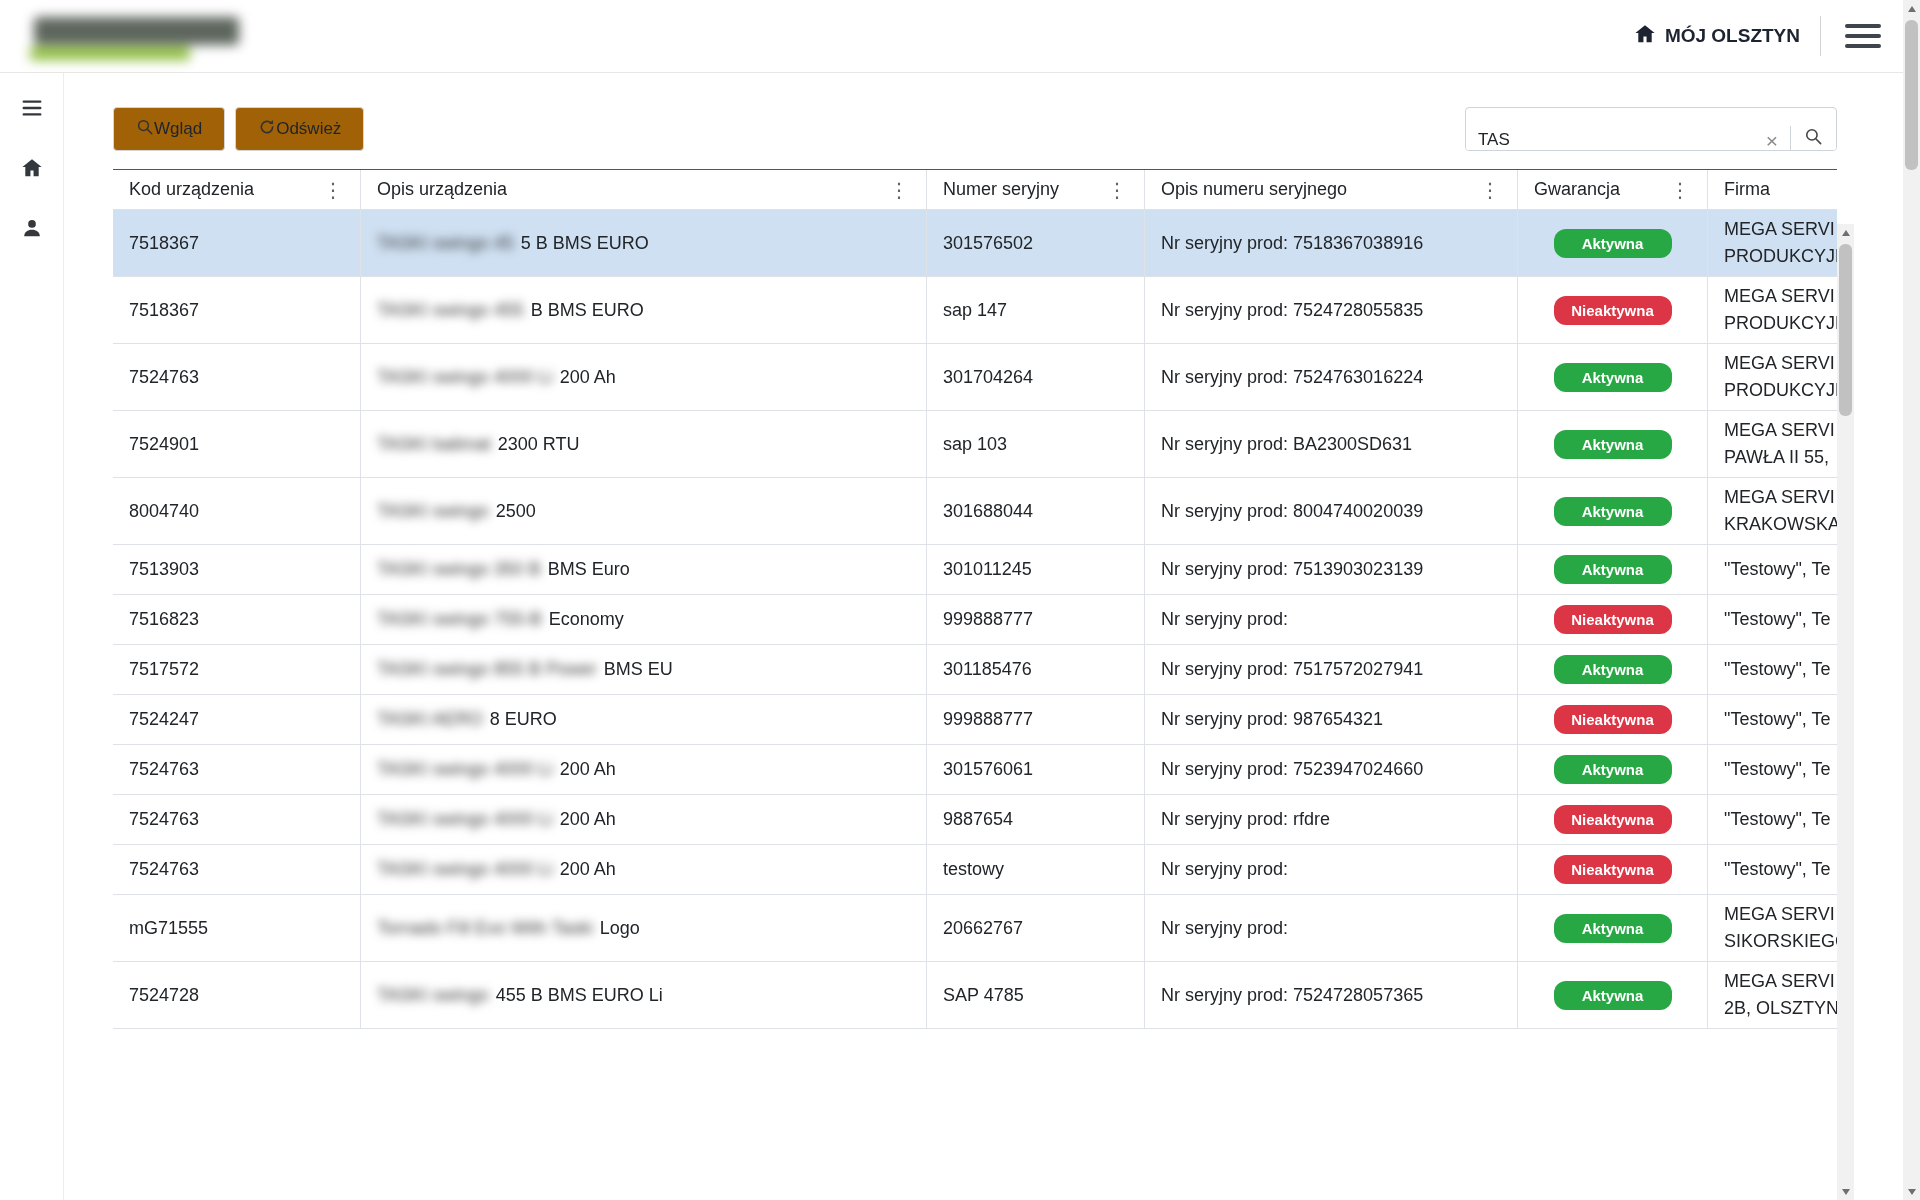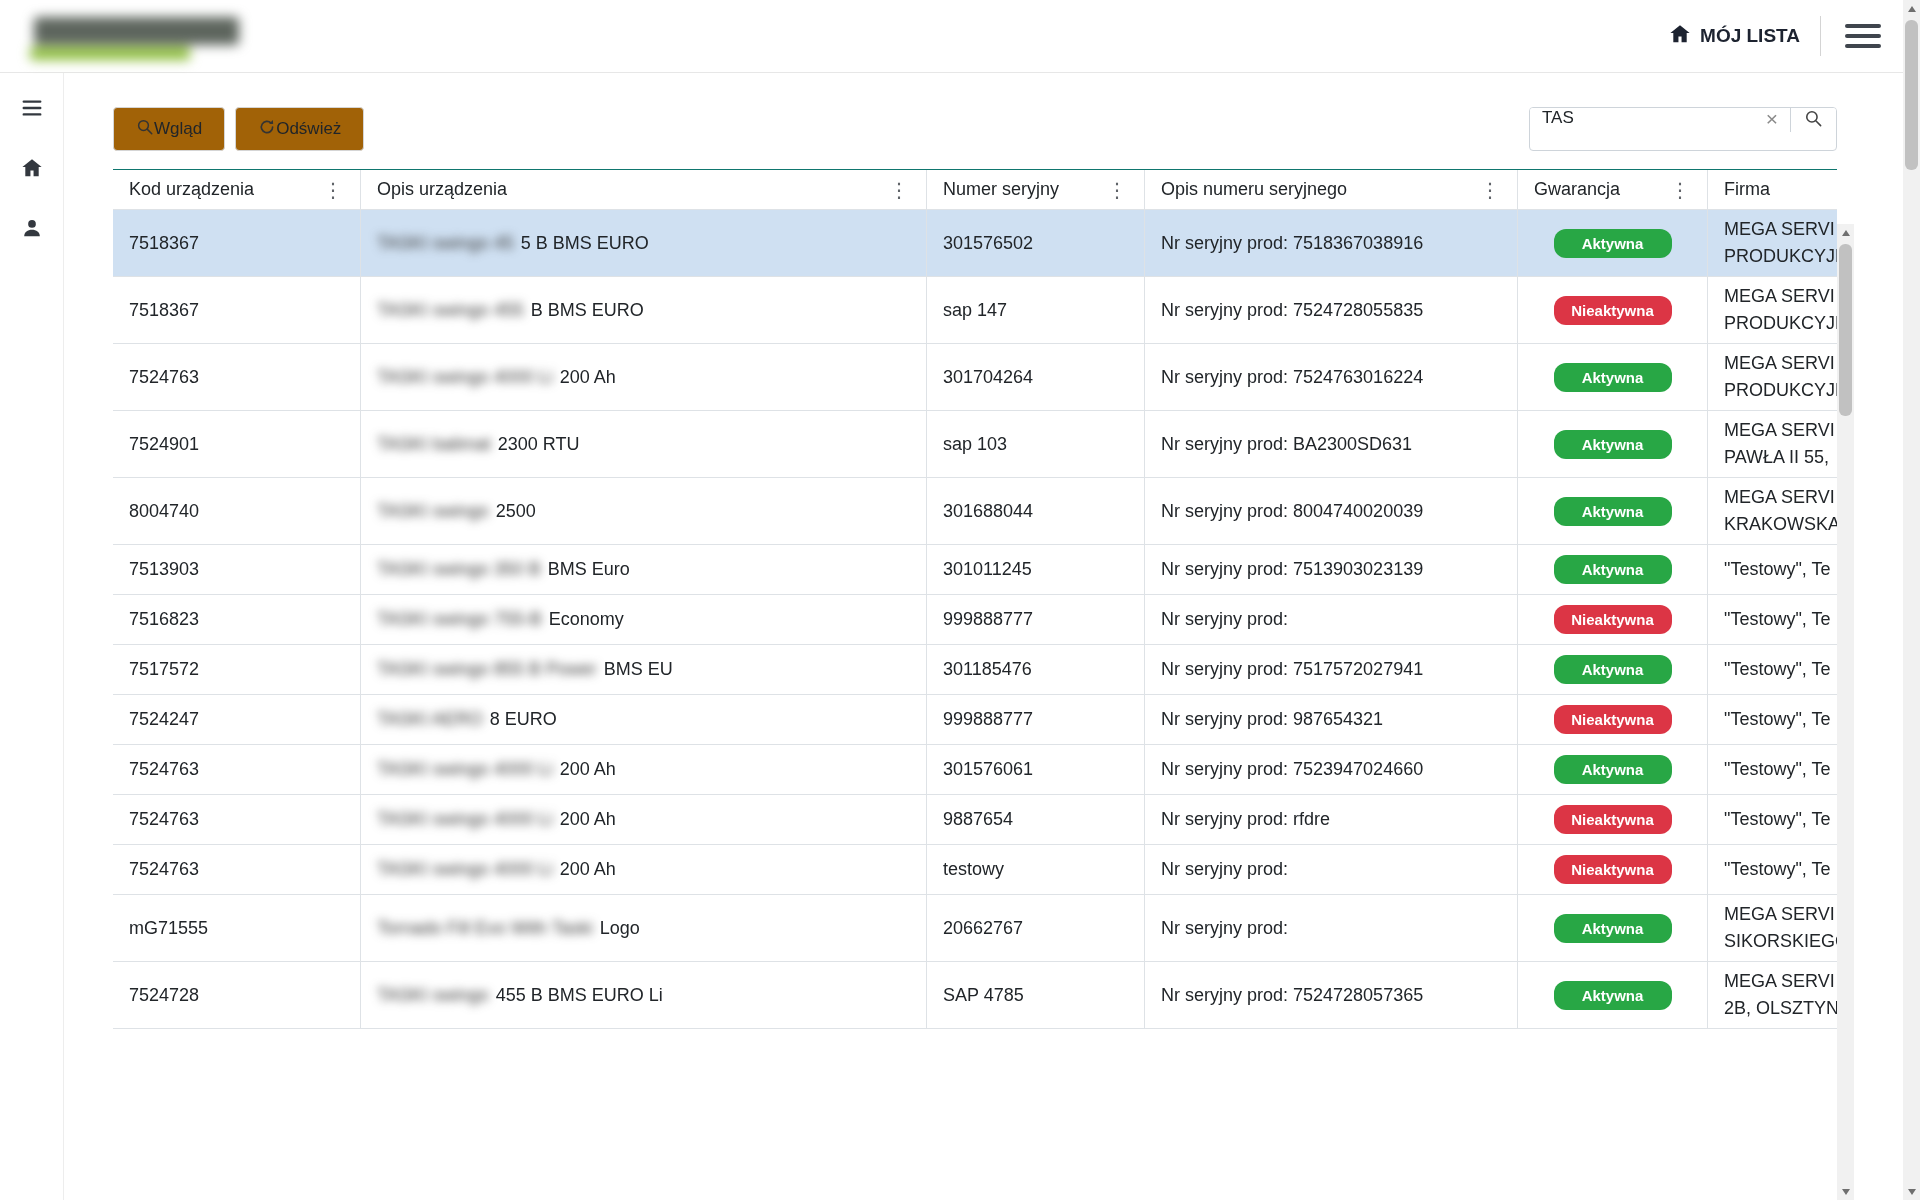--- a/index.html
+++ b/index.html
@@ -37,21 +37,21 @@
   .container { height:100%; padding:34px 0 0 49px; display:flex; flex-direction:column; }
   .page-title { margin:0 0 32px; font-size:33px; line-height:42px; font-weight:600; color:#3b4249; letter-spacing:.3px; }
 
   
   .toolbar { display:flex; align-items:center; gap:10px; margin-bottom:18px; width:1724px; }
   .btn {
     display:inline-flex; align-items:center; height:44px; padding:0 22px;
     background:#a16207; border:1px solid #d5d5d5; border-radius:4px;
     font-size:17px; color:#212529; cursor:pointer; font-family:inherit;
   }
-  .search-box { margin-left:auto; display:flex; align-items:flex-start; height:44px; width:308px; border:1px solid #ced4da; border-radius:4px; overflow:hidden; background:#fff; }
+  .search-box { margin-left:auto; display:flex; align-items:flex-end; height:44px; width:372px; border:1px solid #ced4da; border-radius:4px; overflow:hidden; background:#fff; }
   .search-input-wrap { position:relative; flex:1; }
   .search-input { width:100%; height:100%; border:none; outline:none; padding:0 36px 0 12px; font-size:17px; font-family:inherit; color:#212529; }
   .clear-btn { position:absolute; right:6px; top:50%; transform:translateY(-50%); border:none; background:none; color:#8a8a8a; font-size:21px; line-height:1; cursor:pointer; padding:2px 6px; }
   .search-btn { width:46px; border:none; border-left:1px solid #ced4da; background:#fff; display:flex; align-items:center; justify-content:center; cursor:pointer; }
 
   
   .table-wrap { position:relative; width:1741px; flex:1; overflow:hidden; }
   .grid-cols { display:grid; grid-template-columns:248px 566px 218px 373px 190px minmax(0,1fr); }
   .thead-row { width:1724px; height:41px; border-top:1px solid #0f766e; border-bottom:1px solid #dee2e6; }
   .th { display:flex; align-items:center; padding:0 12px 0 16px; border-right:1px solid #dee2e6; height:100%; font-size:18px; color:#212529; cursor:pointer; }
@@ -90,21 +90,21 @@
     <div class="logo-blob-dark"></div>
     <div class="logo-blob-green"></div>
   </div>
   <div class="topbar-right">
     <div class="dashboard-link">
       <span>
         <svg width="22" height="22" viewBox="0 0 24 24">
             <path d="M12 2.5 1.5 11h3.2v10h5.6v-6.4h3.4V21h5.6V11h3.2z" fill="#1d2330"></path>
           </svg>
       </span>
-      <span>MÓJ LISTA</span>
+      <span>MÓJ OLSZTYN</span>
     </div>
     <div class="topbar-divider"></div>
     <button class="hamburger">
       <span></span>
       <span></span>
       <span></span>
     </button>
   </div>
 </header>
 

